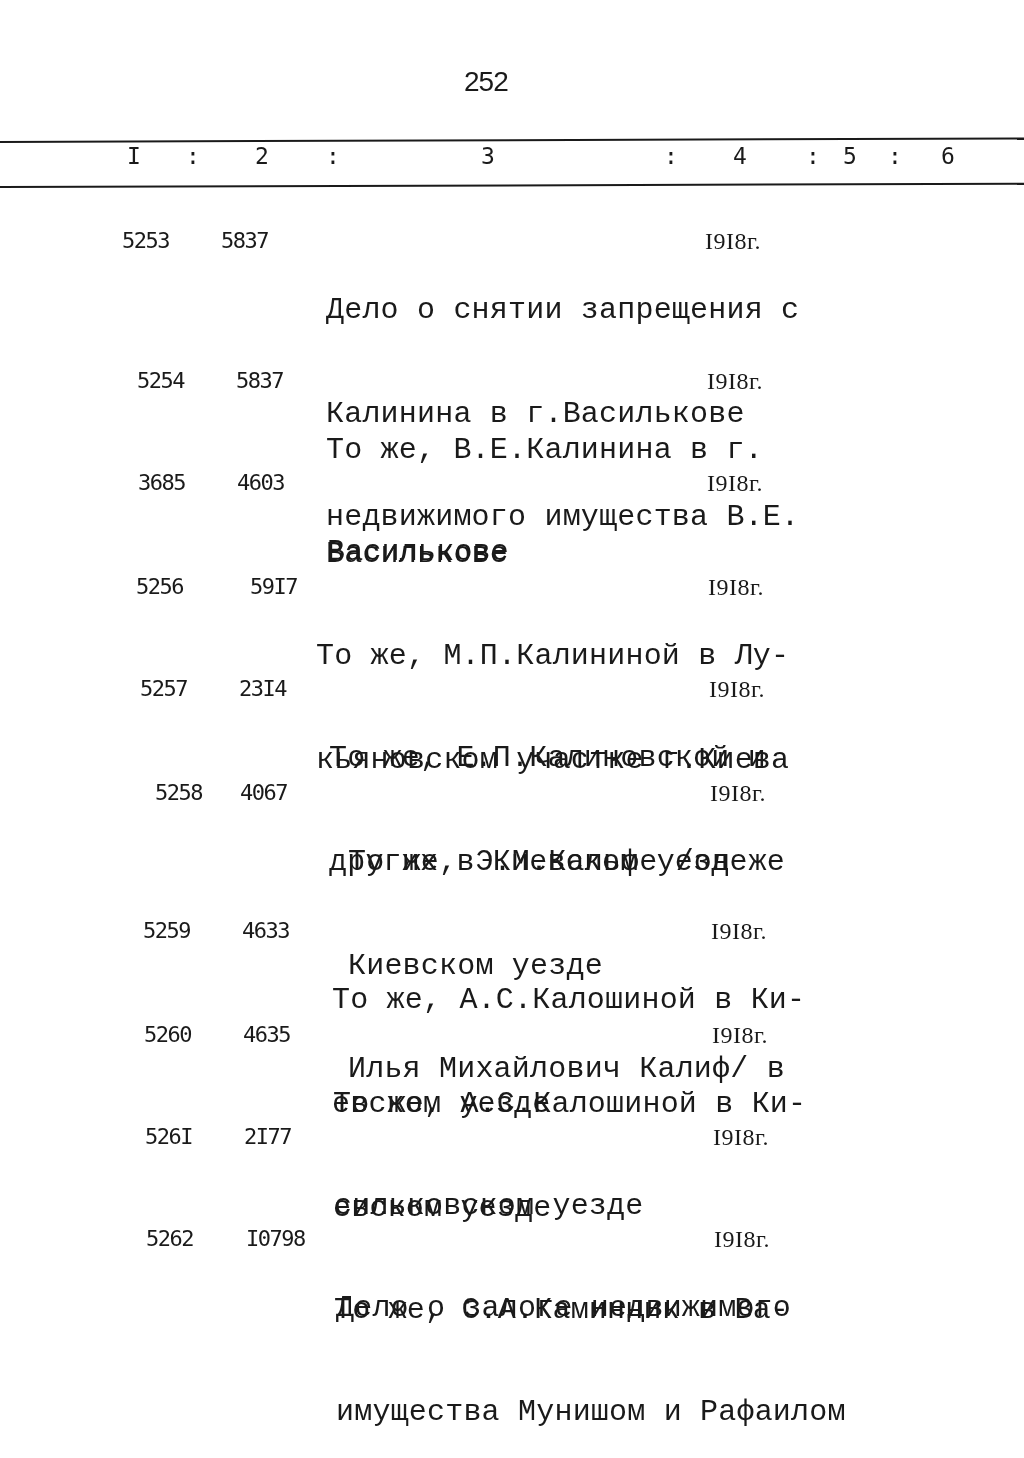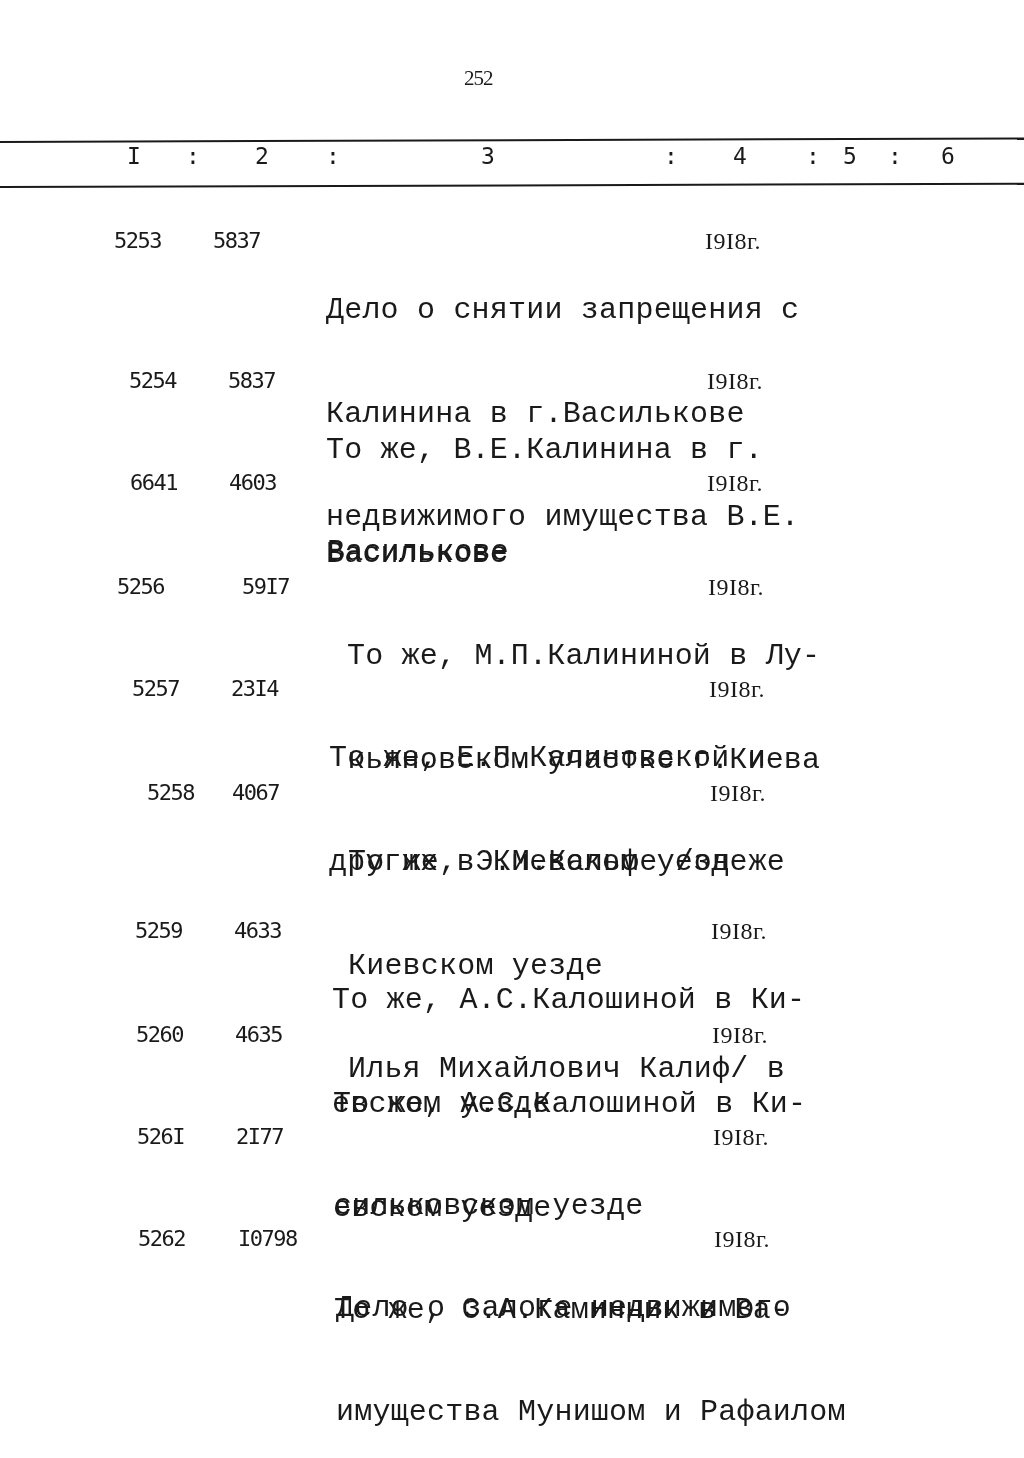--- a/index.html
+++ b/index.html
@@ -12,22 +12,22 @@
       height: 1458px;
       position: relative;
       overflow: hidden;
       font-family: "Liberation Mono", "DejaVu Sans Mono", monospace;
       color: #1a1a1a;
     }
     .page-number {
       position: absolute;
       top: 66px;
       left: 464px;
-      font-family: Liberation Serif, serif;
-      font-size: 21px;
+      font-family: Liberation Sans, sans-serif;
+      font-size: 28px;
       letter-spacing: -1px;
     }
     .rule {
       position: absolute;
       left: 0;
       width: 1024px;
       height: 2px;
       background: #1a1a1a;
     }
     .rule.top { top: 141px; transform: rotate(-0.2deg); transform-origin: left; }
@@ -49,20 +49,21 @@
       position: absolute;
       top: 0;
       font-size: 23px;
       line-height: 34.5px;
       white-space: pre;
     }
     .num {
       font-family: "DejaVu Sans Mono", "Liberation Mono", monospace;
       font-size: 22px;
       letter-spacing: -1.5px;
+      margin-left: 8px;
     }
     .desc {
       font-family: "Liberation Mono", "DejaVu Sans Mono", monospace;
       font-size: 30px;
       letter-spacing: 0.2px;
     }
     .date {
       font-family: "Liberation Serif", "DejaVu Serif", serif;
       font-size: 24px;
       letter-spacing: 0.5px;
@@ -104,32 +105,32 @@
   <span class="cell num" style="left:129px">5254</span>
   <span class="cell num" style="left:228px">5837</span>
   <div class="cell desc" style="left:326px">
     <span class="desc-line">То же, В.Е.Калинина в г.</span>
     <span class="desc-line">Василькове</span>
   </div>
   <span class="cell date" style="left:707px">I9I8г.</span>
 </div>
 
 <div class="row" style="top:466px">
-  <span class="cell num" style="left:130px">6641</span>
+  <span class="cell num" style="left:130px">3685</span>
   <span class="cell num" style="left:229px">4603</span>
   <div class="cell desc" style="left:327px">
     <span class="desc-line">Василькове</span>
   </div>
   <span class="cell date" style="left:707px">I9I8г.</span>
 </div>
 
 <div class="row" style="top:570px">
-  <span class="cell num" style="left:117px">5256</span>
+  <span class="cell num" style="left:128px">5256</span>
   <span class="cell num" style="left:242px">59I7</span>
-  <div class="cell desc" style="left:347px">
+  <div class="cell desc" style="left:316px">
     <span class="desc-line">То же, М.П.Калининой в Лу-</span>
     <span class="desc-line">кьяновском участке г.Киева</span>
   </div>
   <span class="cell date" style="left:708px">I9I8г.</span>
 </div>
 
 <div class="row" style="top:672px">
   <span class="cell num" style="left:132px">5257</span>
   <span class="cell num" style="left:231px">23I4</span>
   <div class="cell desc" style="left:329px">

